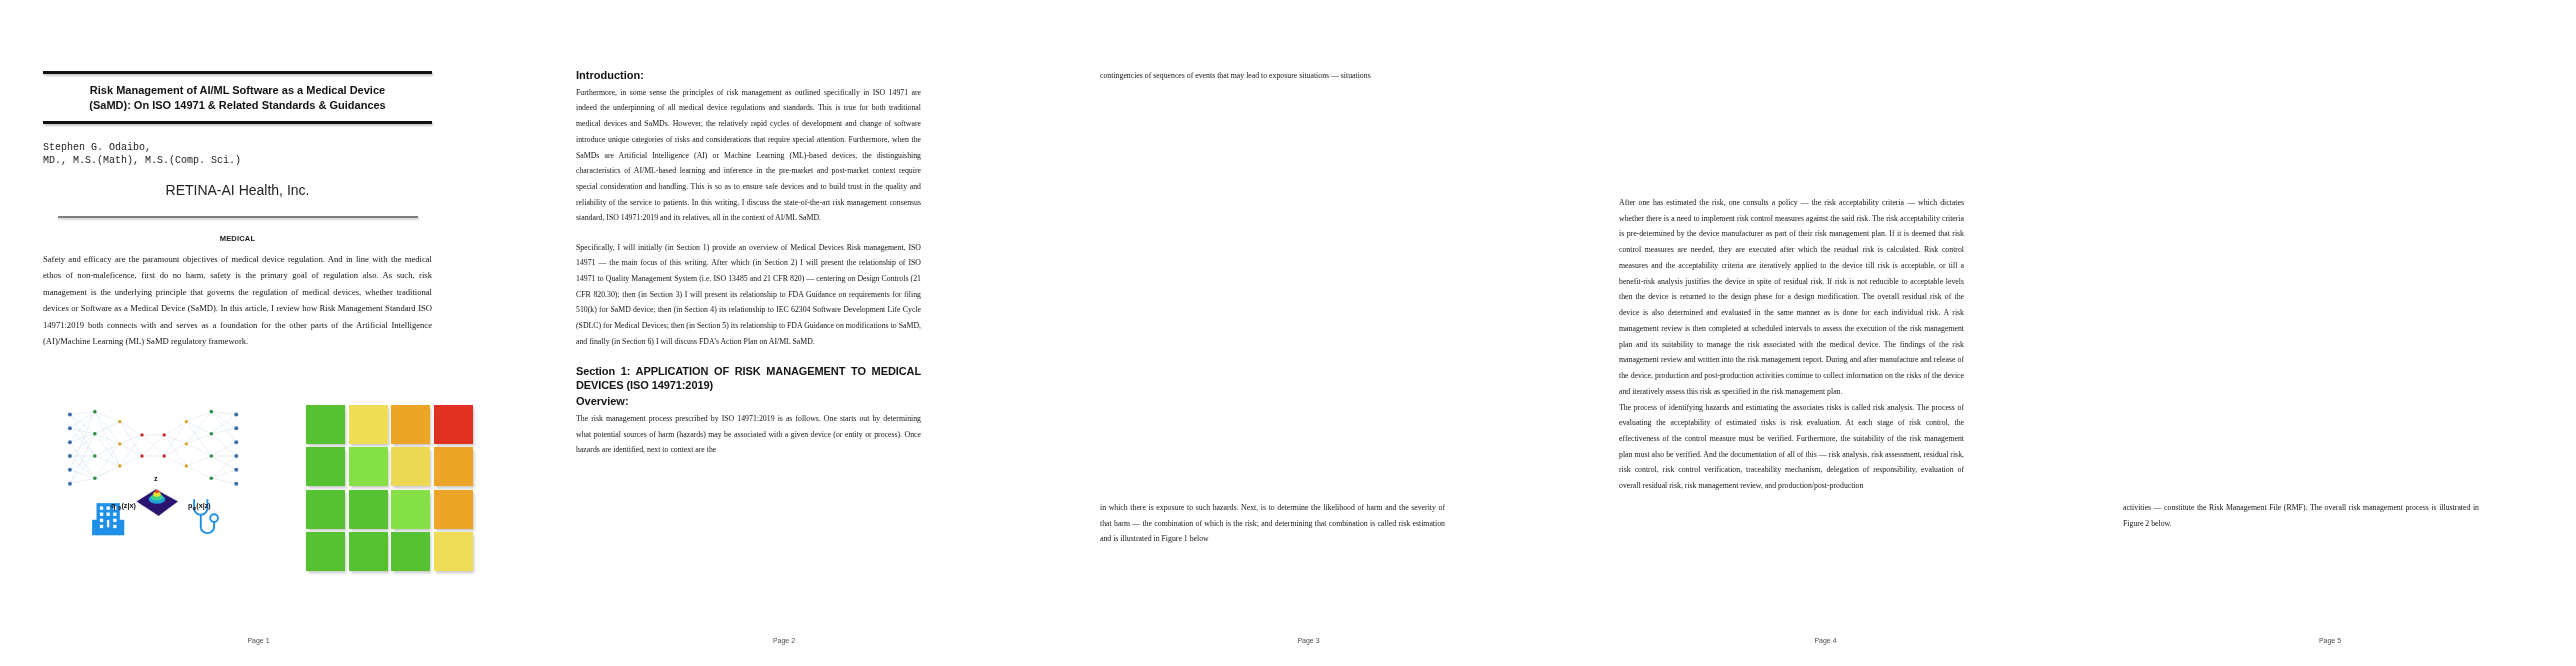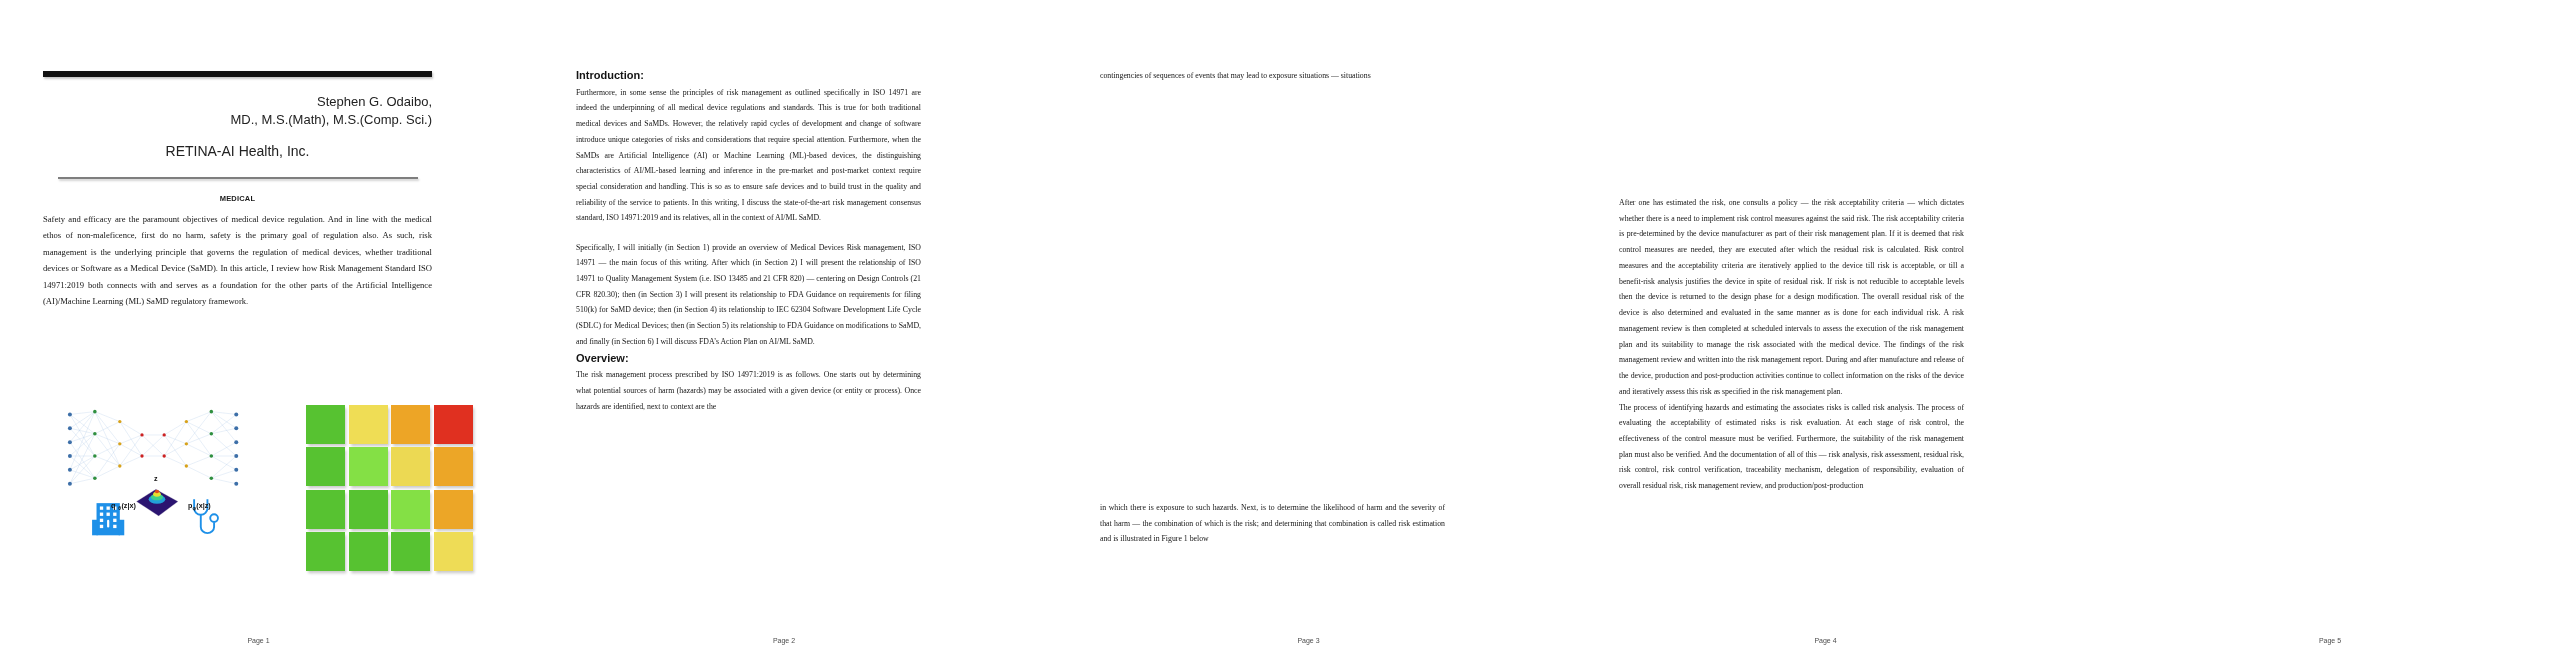--- a/index.html
+++ b/index.html
@@ -11,22 +11,22 @@
 
   
   #page1{left:0;width:517px;}
   .p1inner{position:absolute;left:43px;top:71px;width:389px;}
   .rule-heavy{height:2.8px;background:#111;box-shadow:1.1px 1.7px 2.2px rgba(0,0,0,.25);}
   .rule-light{height:1.7px;background:#7e7e7e;box-shadow:1.1px 1.7px 2.2px rgba(0,0,0,.22);
               margin:0 14.5px;}
   .paper-title{font-family:"Liberation Sans",sans-serif;font-weight:bold;
                font-size:11px;line-height:1.33;text-align:center;color:#111;
                padding:9.4px 5.6px 9px;}
-  .byline{font-family:Liberation Sans, sans-serif;font-size:13px;line-height:1.35;
-          text-align:right;color:#222;margin-top:16.7px;}
+  .byline{font-family:Liberation Mono, monospace;font-size:10px;line-height:1.35;
+          text-align:left;color:#222;margin-top:16.7px;}
   .affil{font-family:"Liberation Sans",sans-serif;font-size:14px;text-align:center;
          color:#222;margin-top:14.5px;margin-bottom:18px;}
   .abs-h{font-family:"Liberation Sans",sans-serif;font-weight:bold;font-size:7.5px;
          text-align:center;letter-spacing:0.2px;margin:15.6px 0 7.8px;}
   .abs-body{font-size:8.6px;line-height:1.92;text-align:justify;color:#141414;}
   .fig1wrap{position:absolute;left:53px;top:395px;width:422px;height:183px;}
   .nn{position:absolute;left:0;top:0;width:239px;height:183px;}
   .matrix{position:absolute;left:253px;top:10px;width:167px;height:166px;
           display:grid;grid-template-columns:repeat(4,1fr);
           grid-template-rows:repeat(4,1fr);gap:3.9px;}
@@ -80,20 +80,24 @@
   
   #page5{left:2084px;width:492px;}
   #p5col{left:39px;top:500px;width:356px;}
 </style>
 </head>
 <body>
 
 <div class="page" id="page1">
   <div class="p1inner">
     <div class="rule-heavy"></div>
+    <div class="paper-title">
+      <span>Risk Management of AI/ML Software as a Medical Device</span><br>
+      <span>(SaMD): On ISO 14971 &amp; Related Standards &amp; Guidances</span>
+    </div>
     <div class="rule-heavy"></div>
     <div class="byline">
       <span>Stephen G. Odaibo,</span><br>
       <span>MD., M.S.(Math), M.S.(Comp. Sci.)</span>
     </div>
     <div class="affil">RETINA-AI Health, Inc.</div>
     <div class="rule-light"></div>
     <div class="abs-h">MEDICAL</div>
     <div class="abs-body">Safety and efficacy are the paramount objectives of medical device regulation. And in line with the medical ethos of non-maleficence,  first do no harm, safety is the primary goal of regulation also. As such, risk management is the underlying principle that governs the regulation of medical devices, whether traditional devices or Software as a Medical Device (SaMD). In this article, I review how Risk Management Standard ISO 14971:2019 both connects with and serves as a foundation for the other parts of the Artificial Intelligence (AI)/Machine Learning (ML) SaMD regulatory framework.</div>
   </div>
@@ -212,20 +216,21 @@
 
   <div class="pagefoot">Page 1</div>
 </div>
 
 <div class="page" id="page2">
   <div class="col" id="p2col">
     <div class="h-sans-b">Introduction:</div>
     <div class="p">Furthermore, in some sense the principles of risk management as outlined specifically in ISO 14971 are indeed the underpinning of all medical device regulations and standards. This is true for both traditional medical devices and SaMDs. However, the relatively rapid cycles of development and change of software introduce unique categories of risks and considerations that require special attention. Furthermore, when the SaMDs are Artificial Intelligence (AI) or Machine Learning (ML)-based devices, the distinguishing characteristics of AI/ML-based learning and inference in the pre-market and post-market context require special consideration and handling. This is so as to ensure safe devices and to build trust in the quality and reliability of the service to patients. In this writing, I discuss the state-of-the-art risk management consensus standard, ISO 14971:2019 and its relatives, all in the context of AI/ML SaMD.</div>
     <div class="gap"></div>
     <div class="p">Specifically, I will initially (in Section 1) provide an overview of Medical Devices Risk management, ISO 14971 — the main focus of this writing. After which (in Section 2) I will present the relationship of ISO 14971 to Quality Management System (i.e. ISO 13485 and 21 CFR 820) — centering on Design Controls (21 CFR 820.30); then (in Section 3) I will present its relationship to FDA Guidance on requirements for filing 510(k) for SaMD device; then (in Section 4) its relationship to IEC 62304 Software Development Life Cycle (SDLC) for Medical Devices; then (in Section 5) its relationship to FDA Guidance on modifications to SaMD, and finally (in Section 6) I will discuss FDA’s Action Plan on AI/ML SaMD.</div>
+    <div class="h-big">Section 1: APPLICATION OF RISK MANAGEMENT TO MEDICAL DEVICES (ISO 14971:2019)</div>
     <div class="h-sans-b">Overview:</div>
     <div class="p">The  risk management process  prescribed by ISO 14971:2019 is as follows. One starts out by determining what potential sources of  harm  (hazards) may be associated with a given device (or entity or process). Once hazards are identified, next to context are the</div>
   </div>
   <div class="pagefoot">Page 2</div>
 </div>
 
 <div class="page" id="page3">
   <div class="col" id="p3top">contingencies of  sequences of events  that may lead to  exposure situations  — situations</div>
 
   <div id="fig-flow">
@@ -295,15 +300,16 @@
 <div class="page" id="page4">
   <div class="col" id="p4col">
     <div class="p">After one has estimated the risk, one consults a policy — the risk acceptability criteria — which dictates whether there is a need to implement  risk control  measures against the said risk. The risk acceptability criteria is pre-determined by the device manufacturer as part of their  risk management plan. If it is deemed that risk control measures are needed, they are executed after which the  residual risk  is calculated. Risk control measures and the acceptability criteria are iteratively applied to the device till risk is acceptable, or till a  benefit-risk analysis  justifies the device in spite of residual risk. If risk is not reducible to acceptable levels then the device is returned to the design phase for a design modification. The overall residual risk of the device is also determined and evaluated in the same manner as is done for each individual risk. A  risk management review  is then completed at scheduled intervals to assess the execution of the risk management plan and its suitability to manage the risk associated with the medical device. The findings of the risk management review and written into the risk management report. During and after manufacture and release of the device,  production and post-production activities  continue to collect information on the risks of the device and iteratively assess this risk as specified in the risk management plan.</div>
     <div class="p">The process of identifying hazards and estimating the associates risks is called  risk analysis. The process of evaluating the acceptability of estimated risks is  risk evaluation. At each stage of risk control, the effectiveness of the control measure must be verified. Furthermore, the suitability of the risk management plan must also be verified. And the documentation of all of this — risk analysis, risk assessment, residual risk, risk control, risk control verification, traceability mechanism, delegation of responsibility, evaluation of overall residual risk, risk management review, and production/post-production</div>
   </div>
   <div class="pagefoot">Page 4</div>
 </div>
 
 <div class="page" id="page5">
 
+  <div class="col" id="p5col">activities — constitute the Risk Management File (RMF). The overall risk management process is illustrated in Figure 2 below.</div>
   <div class="pagefoot">Page 5</div>
 </div>
 
 
 </body></html>

